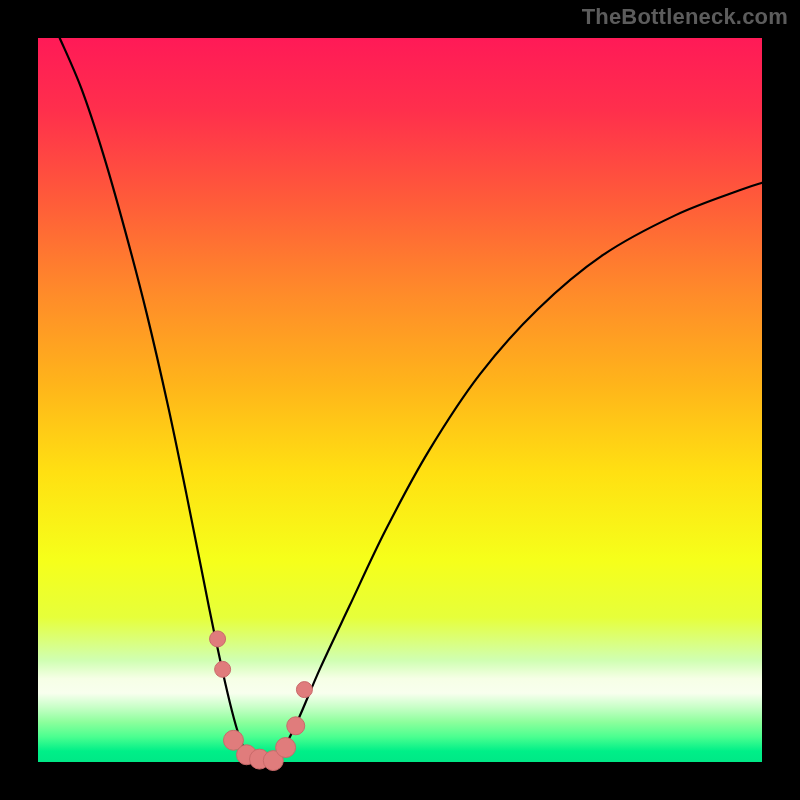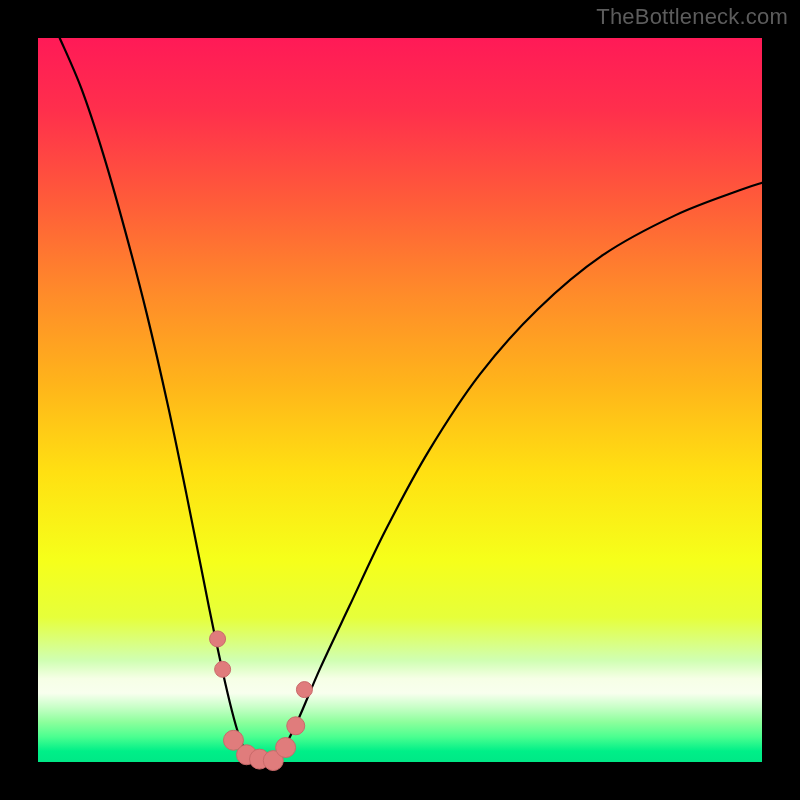--- a/index.html
+++ b/index.html
@@ -9,20 +9,21 @@
     height: 800px;
     background: #000000;
     overflow: hidden;
   }
   .frame {
     position: absolute;
     left: 0;
     top: 0;
     width: 800px;
     height: 800px;
+    font-weight: bold;
   }
   .plot-area {
     position: absolute;
     left: 38px;
     top: 38px;
     width: 724px;
     height: 724px;
     overflow: visible;
   }
   .gradient-bg {

